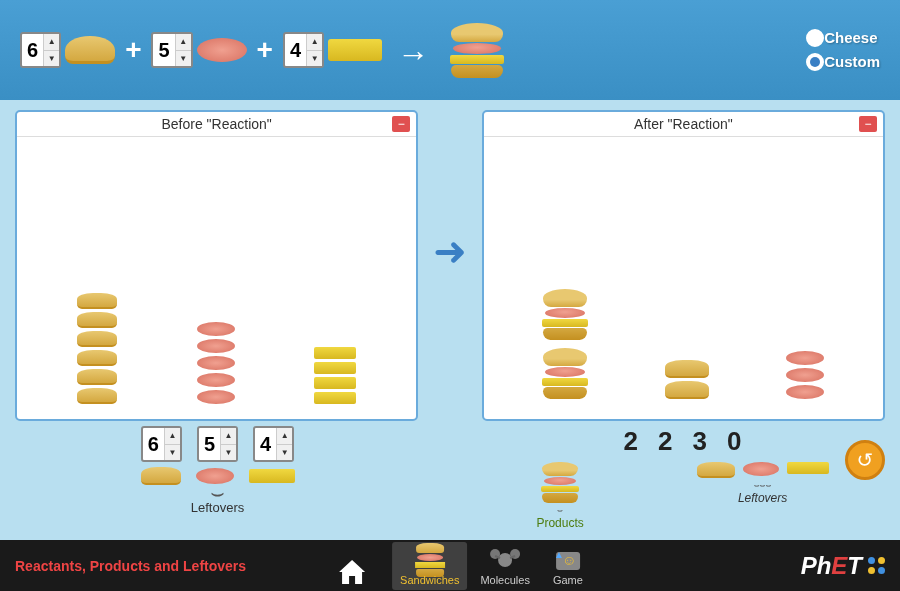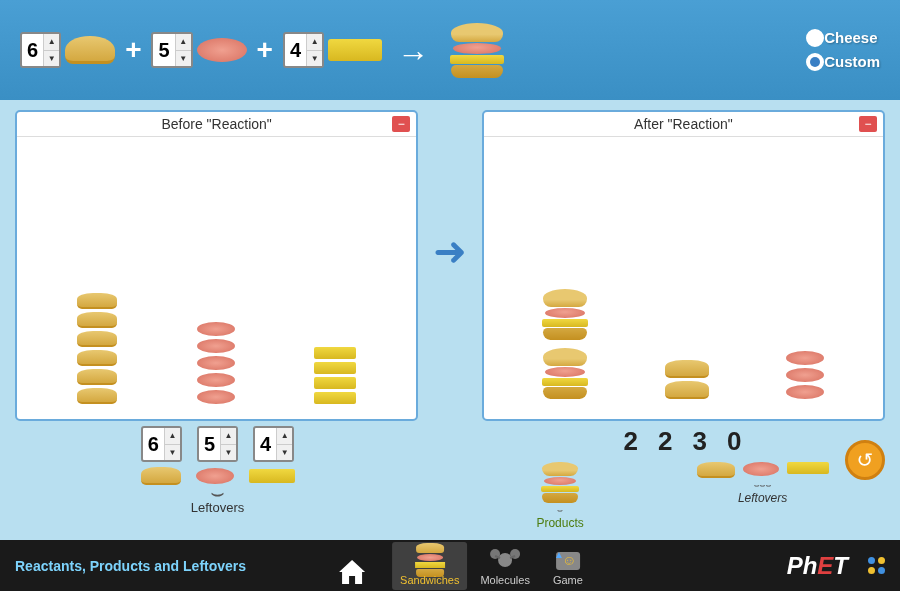--- a/index.html
+++ b/index.html
@@ -340,21 +340,21 @@
       width: 900px;
       height: 51px;
       background: #1a1a1a;
       display: flex;
       align-items: center;
       padding: 0 15px;
       position: relative;
     }
 
     .app-title {
-      color: #7dd3fc;
+      color: #ef4444;
       font-size: 14px;
       font-weight: bold;
     }
 
     .nav-tabs {
       display: flex;
       gap: 5px;
       position: absolute;
       left: 50%;
       transform: translateX(-50%);
@@ -389,21 +389,21 @@
 
     .nav-tab.active .nav-tab-label {
       color: #f0c030;
     }
 
     .phet-logo {
       position: absolute;
       right: 15px;
       display: flex;
       align-items: center;
-      gap: 20px;
+      gap: 6px;
     }
 
     .phet-dots {
       display: flex;
       flex-direction: column;
       gap: 3px;
     }
 
     .dot-pair {
       display: flex;

